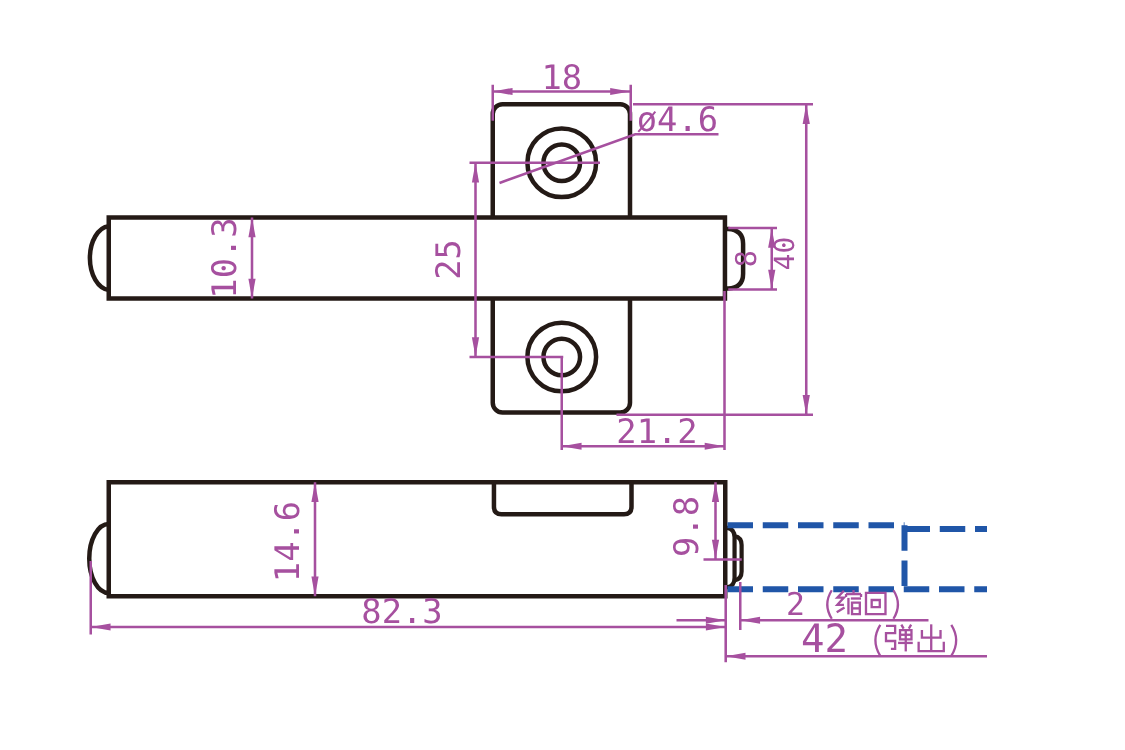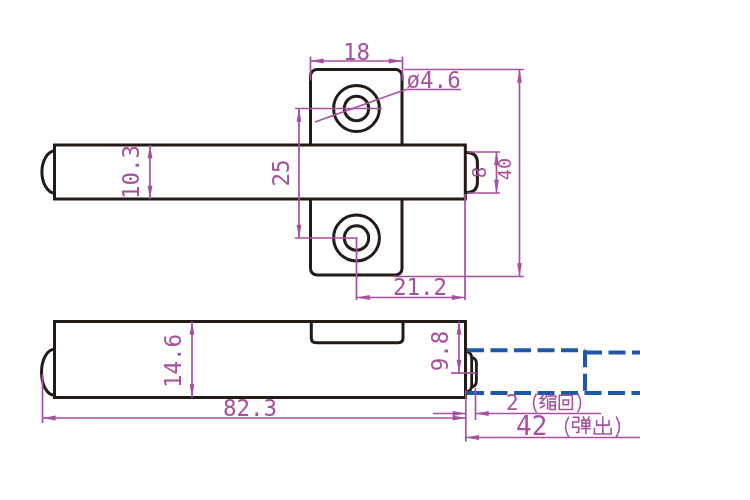--- a/index.html
+++ b/index.html
@@ -1,16 +1,16 @@
 <!DOCTYPE html>
 <html><head>
 <meta charset="utf-8">
 <style>
   html,body{margin:0;padding:0;background:#ffffff;}
-  #stage{position:relative;width:640px;height:500px;background:#ffffff;overflow:hidden;}
+  #stage{position:relative;width:640px;height:500px;background:#ffffff;overflow:hidden;padding-left:18px;}
   svg{display:block;}
   text{font-family:"DejaVu Sans Mono", monospace;}
 </style>
 </head>
 <body>
 
 <div id="stage">
 <svg width="750" height="500" viewBox="0 0 750 500">
   <defs>
     <marker id="arr" viewBox="0 0 14 6" refX="13.6" refY="3" markerWidth="14" markerHeight="6" markerUnits="userSpaceOnUse" orient="auto-start-reverse">

